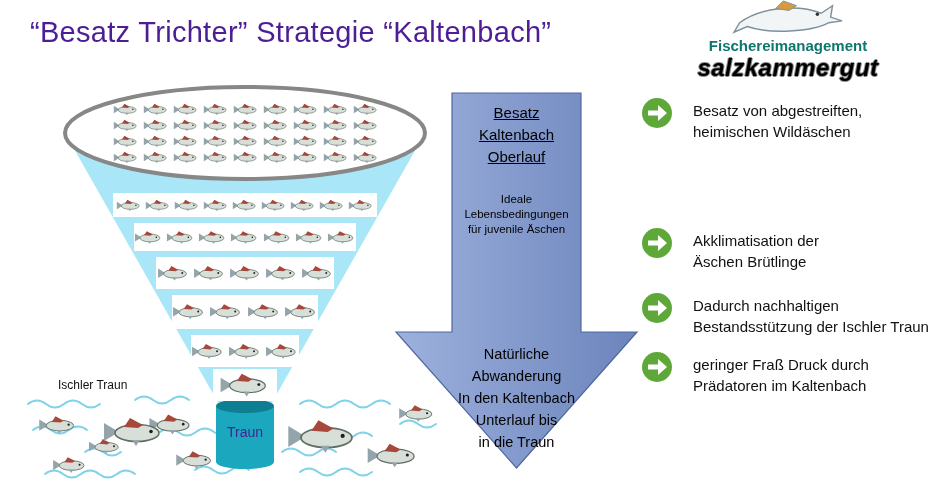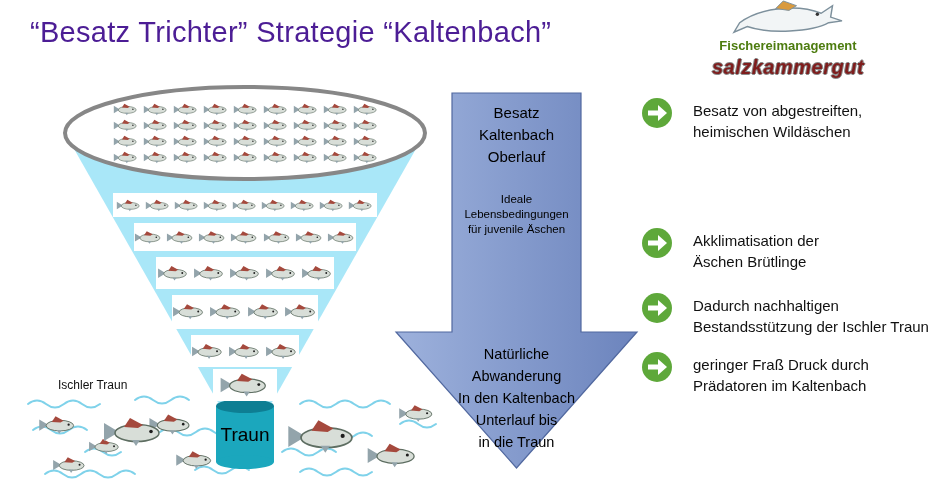--- a/index.html
+++ b/index.html
@@ -4,36 +4,36 @@
 <style>
   * { margin:0; padding:0; box-sizing:border-box; }
   html,body { background:#ffffff; }
   body { font-family:"Liberation Sans", sans-serif; }
   .canvas { position:relative; width:931px; height:499px; background:#fff; overflow:hidden; }
 
   .title { position:absolute; left:30px; top:16px; font-size:29px; font-weight:400; color:#4c1d95; letter-spacing:.3px; white-space:nowrap; }
 
   .logo { position:absolute; left:668px; top:0; width:240px; text-align:center; }
   .logo-fish { display:block; margin:0 auto; }
-  .logo-line1 { color:#4d7c0f; font-weight:700; font-size:13px; line-height:19px; }
-  .logo-line2 { color:#7f1d1d; font-weight:700; font-style:italic; font-size:20px; line-height:25px; letter-spacing:.5px;
+  .logo-line1 { color:#0f766e; font-weight:700; font-size:15px; line-height:19px; }
+  .logo-line2 { color:#000000; font-weight:700; font-style:italic; font-size:24px; line-height:25px; letter-spacing:.5px;
                 text-shadow:-1px 0 #8a8a8a, 1px 0 #8a8a8a, 0 -1px #8a8a8a, 0 1px #8a8a8a; }
 
   .funnel-svg, .arrow-svg { position:absolute; left:0; top:0; width:931px; height:499px; pointer-events:none; }
 
   .efish { position:absolute; left:98px; top:96px; width:295px; height:74px;
            display:flex; flex-wrap:wrap; justify-content:center; align-content:center; gap:3px 4px; }
   .frow { position:absolute; background:#ffffff; display:flex; align-items:center; justify-content:center; gap:3px; }
   .fish { display:block; }
 
-  .cyl-label { position:absolute; left:216px; top:424px; width:58px; text-align:center; font-size:19px; color:#000000; }
+  .cyl-label { position:absolute; left:216px; top:424px; width:58px; text-align:center; font-size:14px; color:#4c1d95; }
   .river-label { position:absolute; left:58px; top:378px; font-size:12px; color:#111; }
 
   .atext { position:absolute; left:431px; width:171px; text-align:center; color:#000; white-space:pre-line; }
-  .t1 { top:102px; font-size:15px; line-height:22px; }
+  .t1 { top:102px; font-size:15px; line-height:22px;text-decoration:underline; }
   .t2 { top:192px; font-size:11.5px; line-height:15px; }
   .t3 { top:295px; font-size:14.5px; line-height:22px;margin-top:48px; }
 
   .bullet { position:absolute; left:642px; width:287px; display:flex; gap:21px; align-items:flex-start; }
   .bicon { flex:0 0 30px; }
   .btext { font-size:15px; line-height:21px; color:#111; white-space:pre-line; padding-top:2px; }
 </style>
 </head>
 <body>
 

